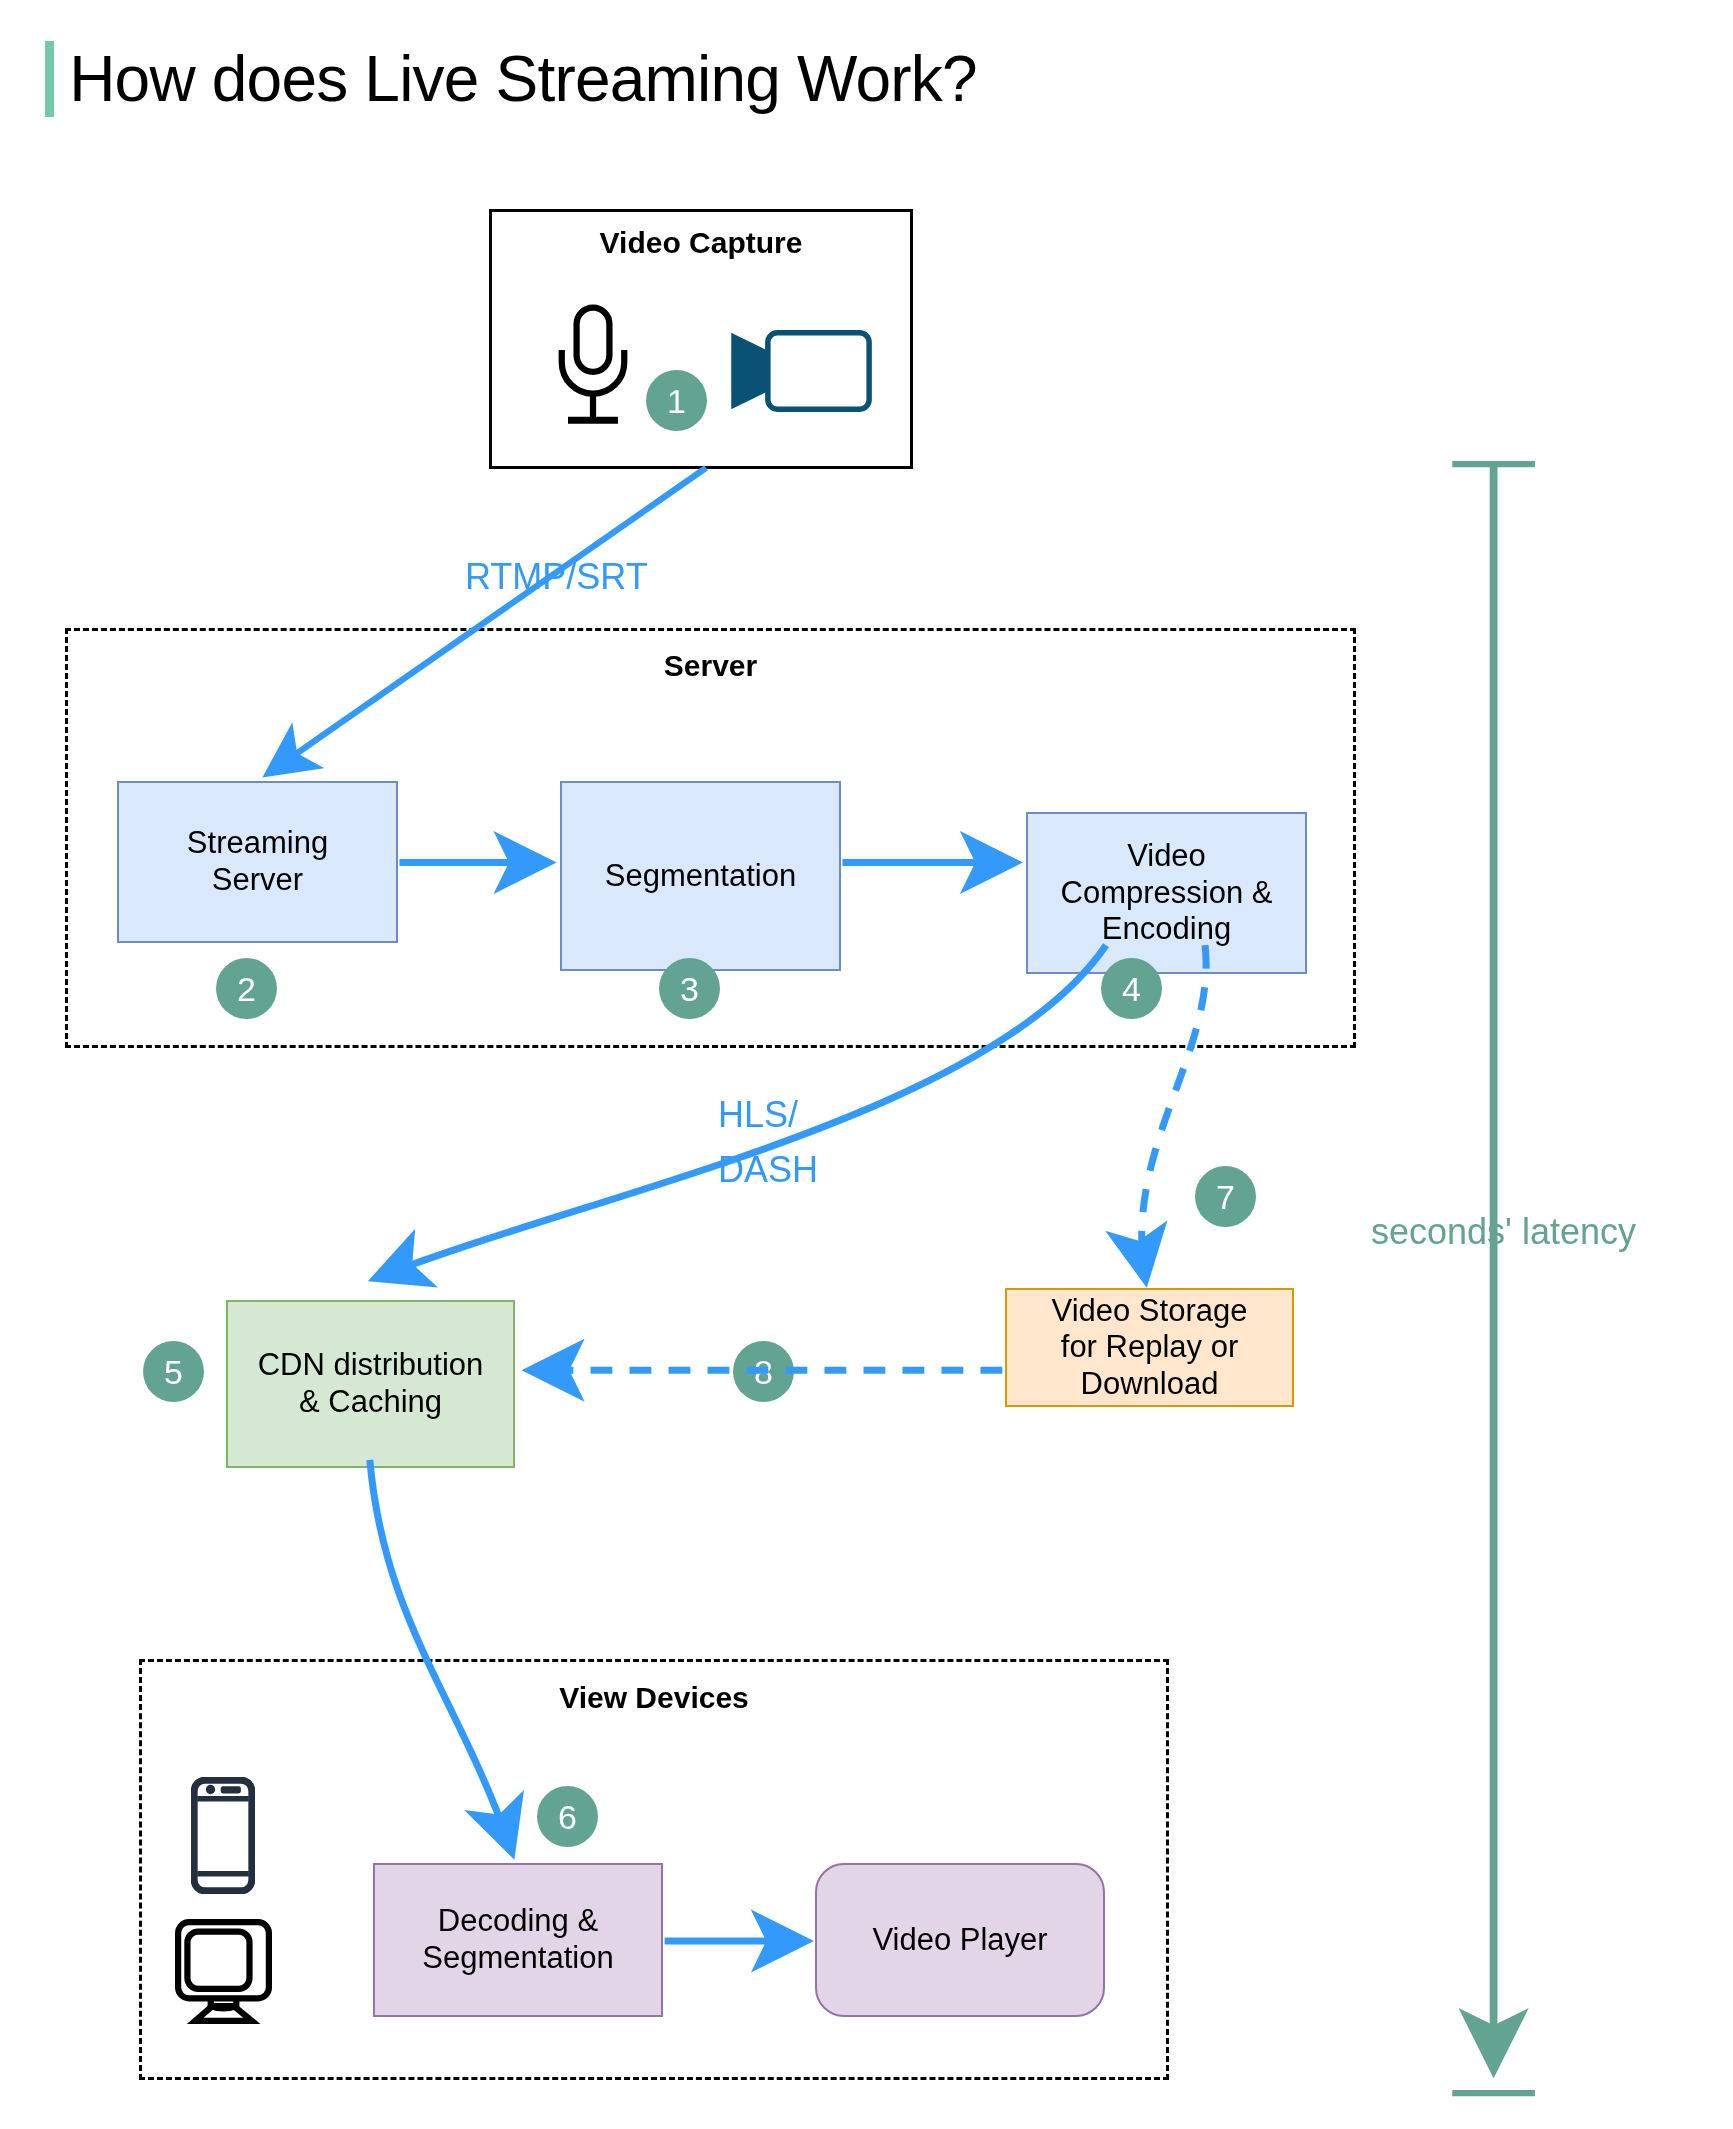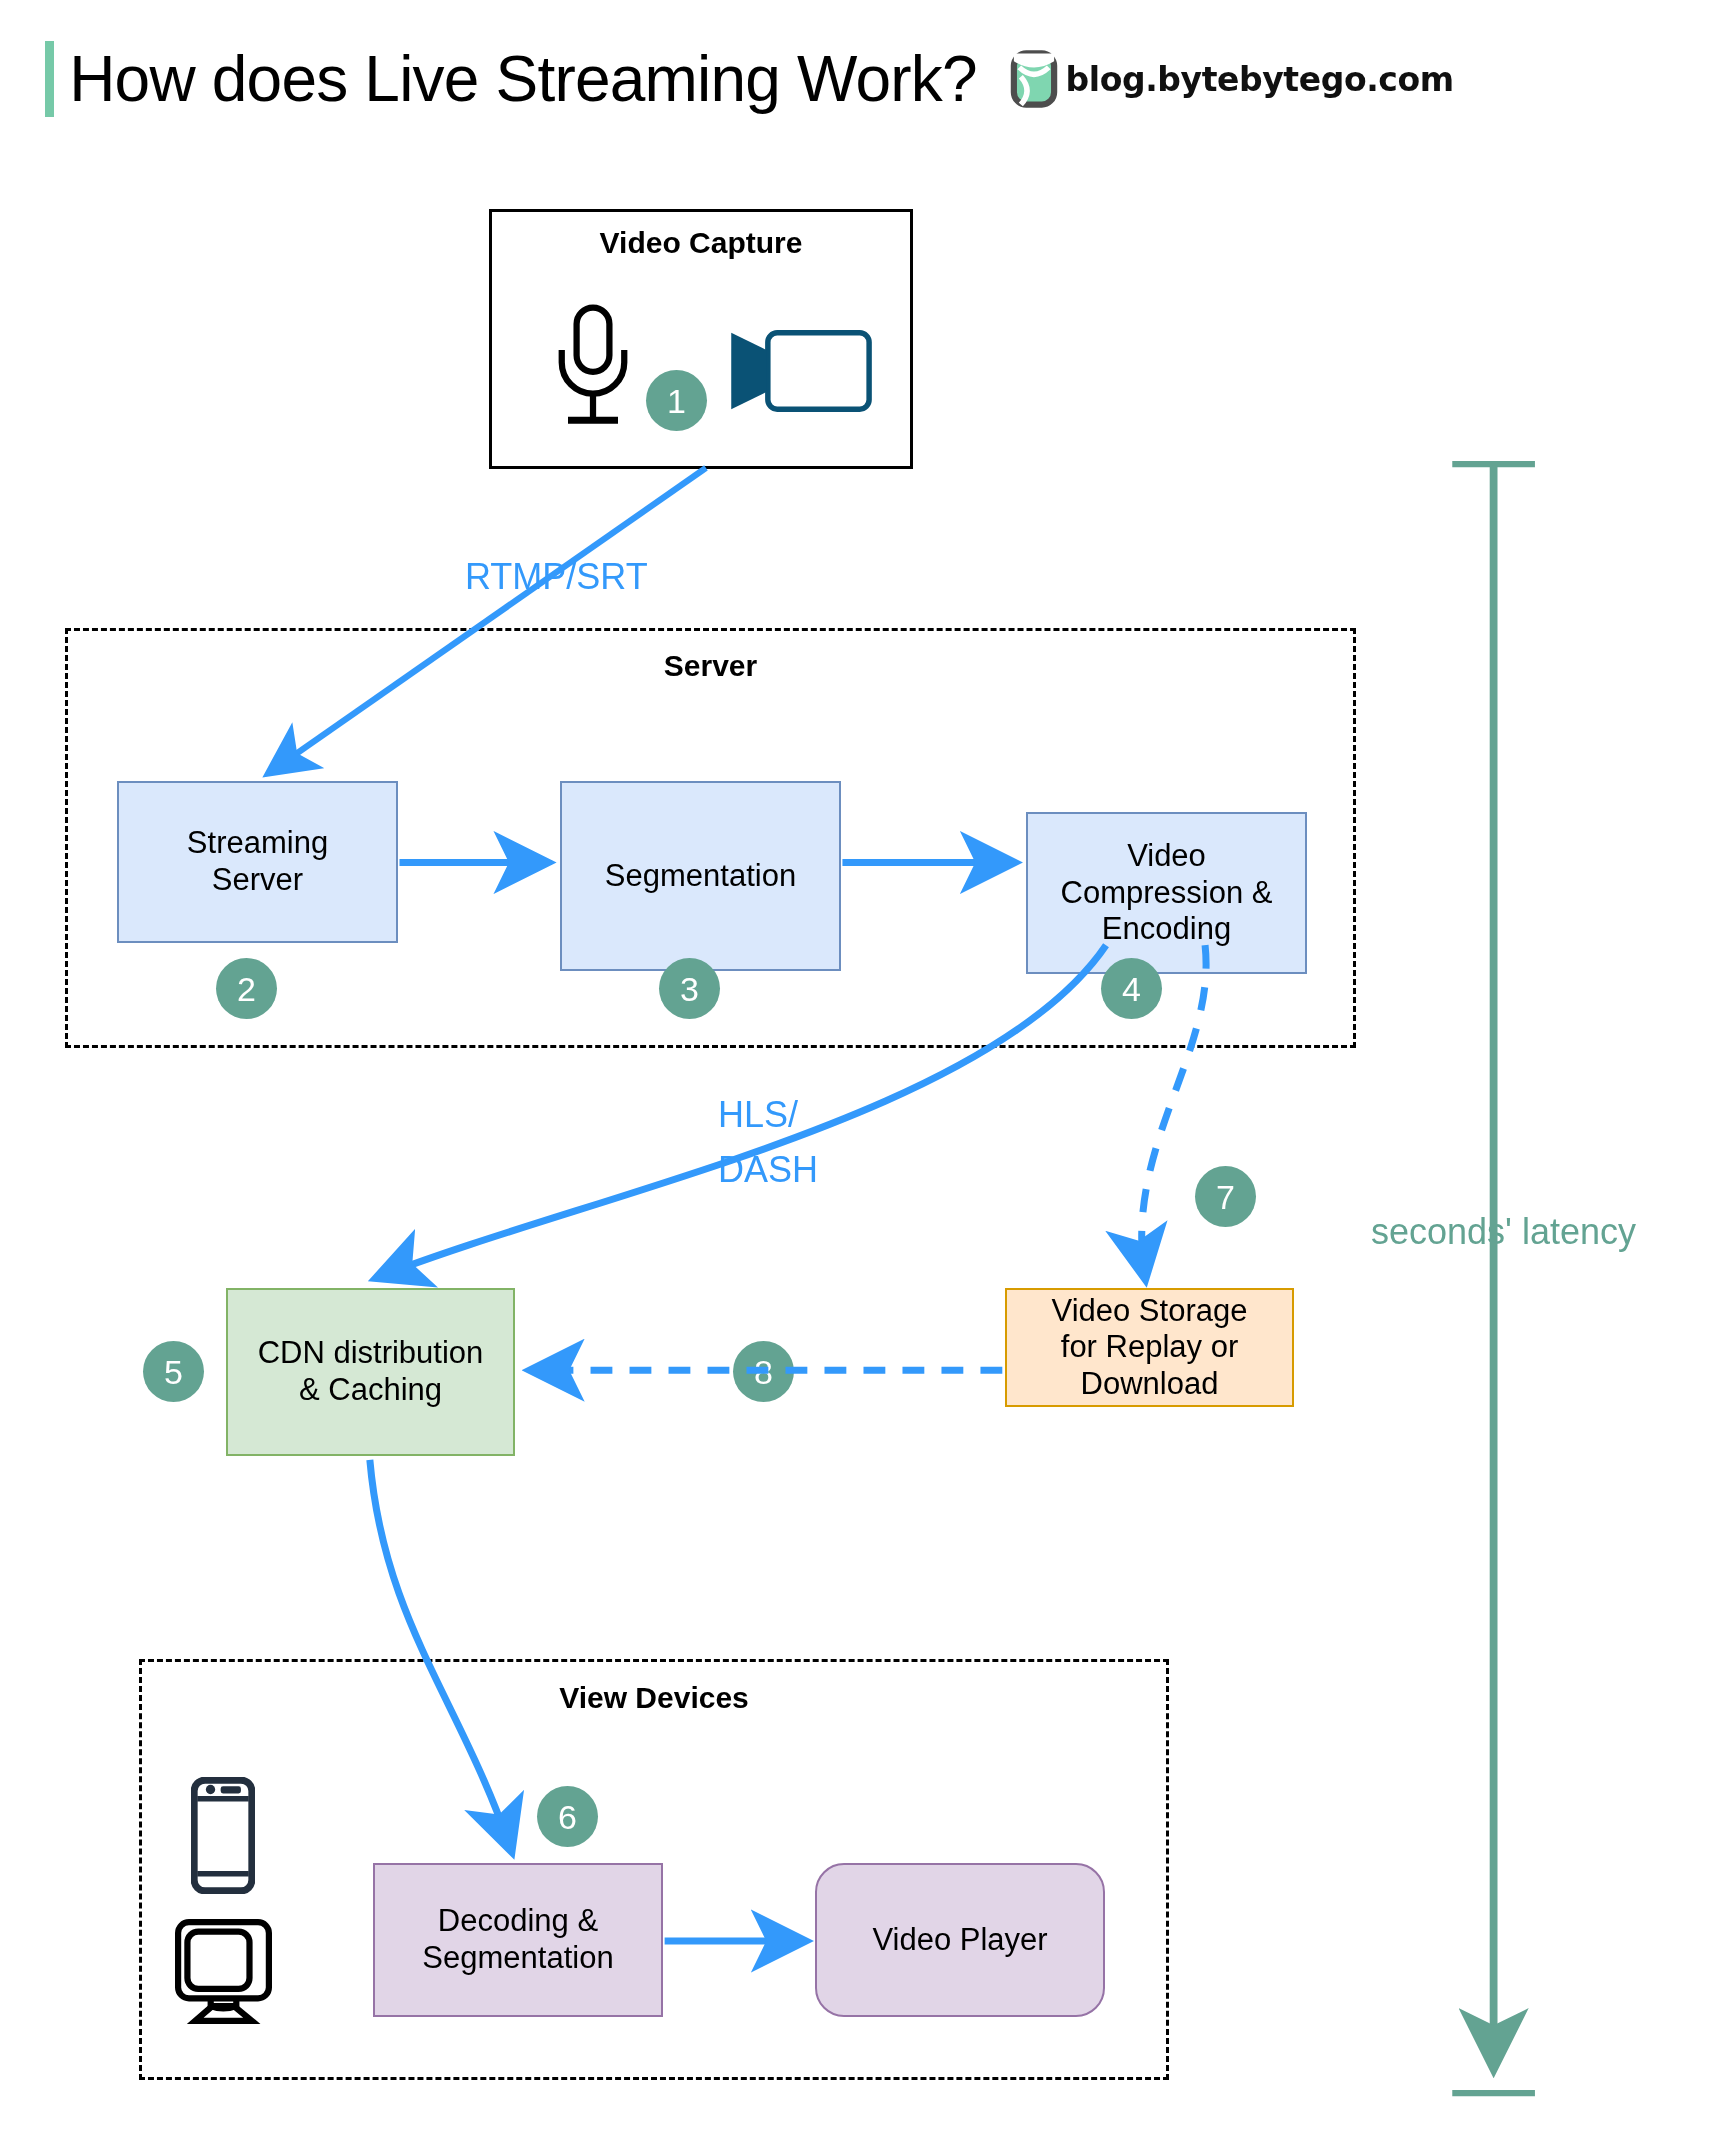--- a/index.html
+++ b/index.html
@@ -89,20 +89,21 @@
     font-size: 31px;
     color: #000000;
     padding: 4.7px;
   }
   .proc-green {
     background: #d5e8d4;
     border: 2.3px solid #82b366;
     font-size: 31px;
     color: #000000;
     padding: 20px;
+    margin-top: 12px;
   }
   .proc-orange {
     background: #ffe6cc;
     border: 2.3px solid #d79b00;
     font-size: 31px;
     color: #000000;
     padding: 4.7px;
   }
   .proc-purple {
     background: #e1d5e7;
@@ -157,29 +158,20 @@
   }
 </style>
 </head>
 <body>
 
 <div id="canvas">
 
   <div class="title-bar">
     <div class="title-accent"></div>
     <div class="title-text">How does Live Streaming Work?</div>
-    <div class="brand">
-      <svg class="brand-logo" viewBox="0 0 62 74">
-        <rect x="5" y="4" width="52" height="66" rx="16" ry="16" fill="#7fd6b0" stroke="#4d4d4d" stroke-width="8"></rect>
-        <path d="M5 14 Q31 30 57 14 L57 4 L5 4 Z" fill="#ffffff"></path>
-        <path d="M12 22 Q31 40 50 22" fill="none" stroke="#ffffff" stroke-width="7"></path>
-        <path d="M14 34 Q30 52 14 70" fill="none" stroke="#ffffff" stroke-width="7"></path>
-      </svg>
-      <div class="brand-text">blog.bytebytego.com</div>
-    </div>
   </div>
 
   <div class="box solid-box" style="left:489px; top:209px; width:424px; height:260px;"></div>
   <div class="group-title" style="left:489px; top:226px; width:424px;">Video Capture</div>
 
   <svg class="icon-abs" style="left:546px; top:303px;" width="94" height="125" viewBox="0 0 120 160">
     <rect x="39" y="6" width="42" height="82" rx="21" ry="21" fill="none" stroke="#000000" stroke-width="8"></rect>
     <path d="M20 60 L20 76 A40 40 0 0 0 100 76 L100 60" fill="none" stroke="#000000" stroke-width="8"></path>
     <line x1="60" y1="116" x2="60" y2="146" stroke="#000000" stroke-width="8"></line>
     <line x1="28" y1="150" x2="92" y2="150" stroke="#000000" stroke-width="9"></line>

